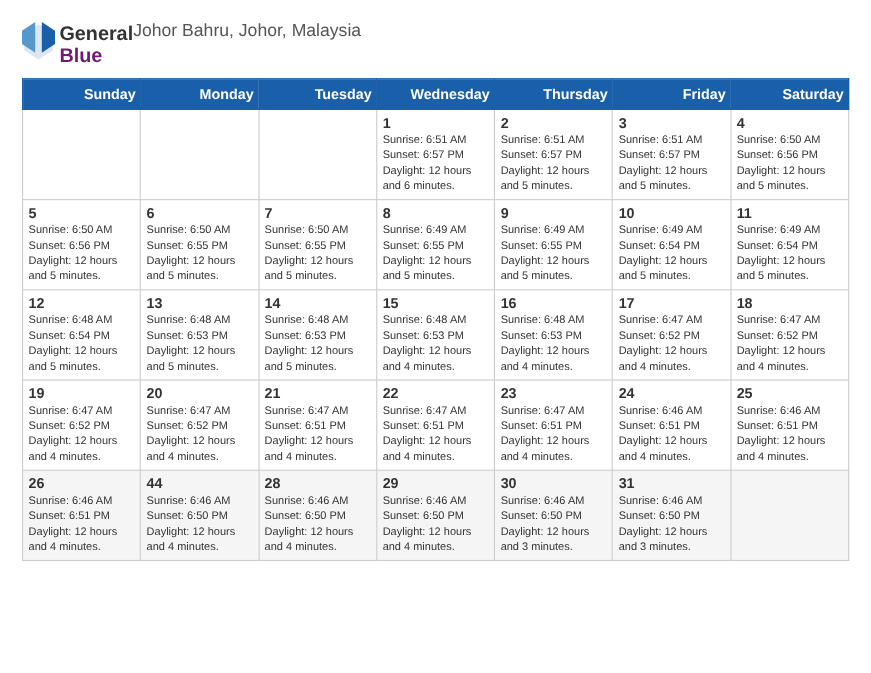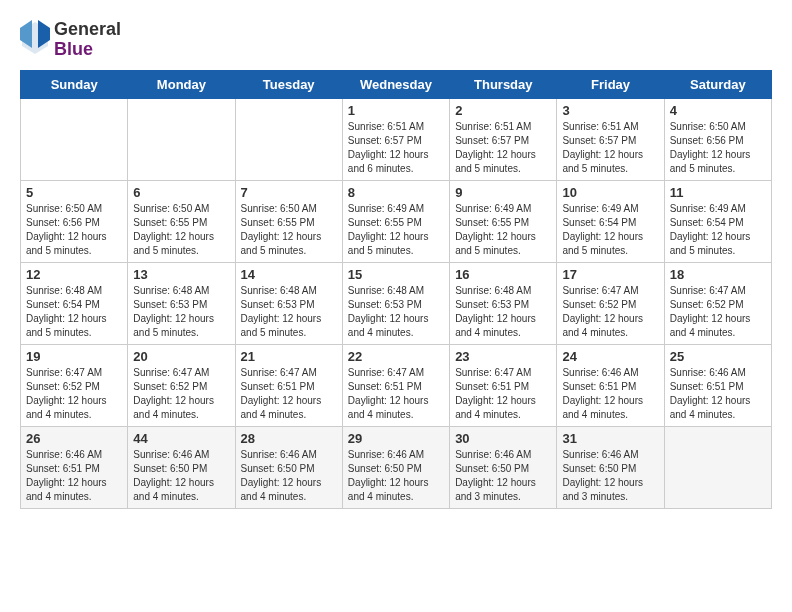--- a/index.html
+++ b/index.html
@@ -44,21 +44,21 @@
       width: 100%;
       border-collapse: collapse;
       border: 1px solid #ccc;
     }
     .calendar th {
       background: #1a5faa;
       color: #fff;
       font-size: 13px;
       font-weight: bold;
       padding: 6px 4px;
-      text-align: center;
+      text-align: right;
       border: 1px solid #1a5faa;
     }
     .calendar td {
       border: 1px solid #ccc;
       vertical-align: top;
       padding: 4px 5px;
       width: calc(100% / 7);
       min-height: 80px;
       font-size: 10.5px;
       color: #333;
@@ -93,20 +93,21 @@
         <polygon points="18,0 30,8 30,20 18,28" fill="#1a5faa"></polygon>
         <polygon points="12,0 0,8 0,20 12,28" fill="#5599cc"></polygon>
       </svg>
     </div>
     <div class="logo-text">
       <div class="logo-general">General</div>
       <div class="logo-blue">Blue</div>
     </div>
   </div>
   <div class="title-block">
+    <div class="location">Johor Bahru, Johor, Malaysia</div>
   </div>
 </div>
 
 <table class="calendar">
   <thead>
     <tr>
     <th>Sunday</th>
         <th>Monday</th>
         <th>Tuesday</th>
         <th>Wednesday</th>

